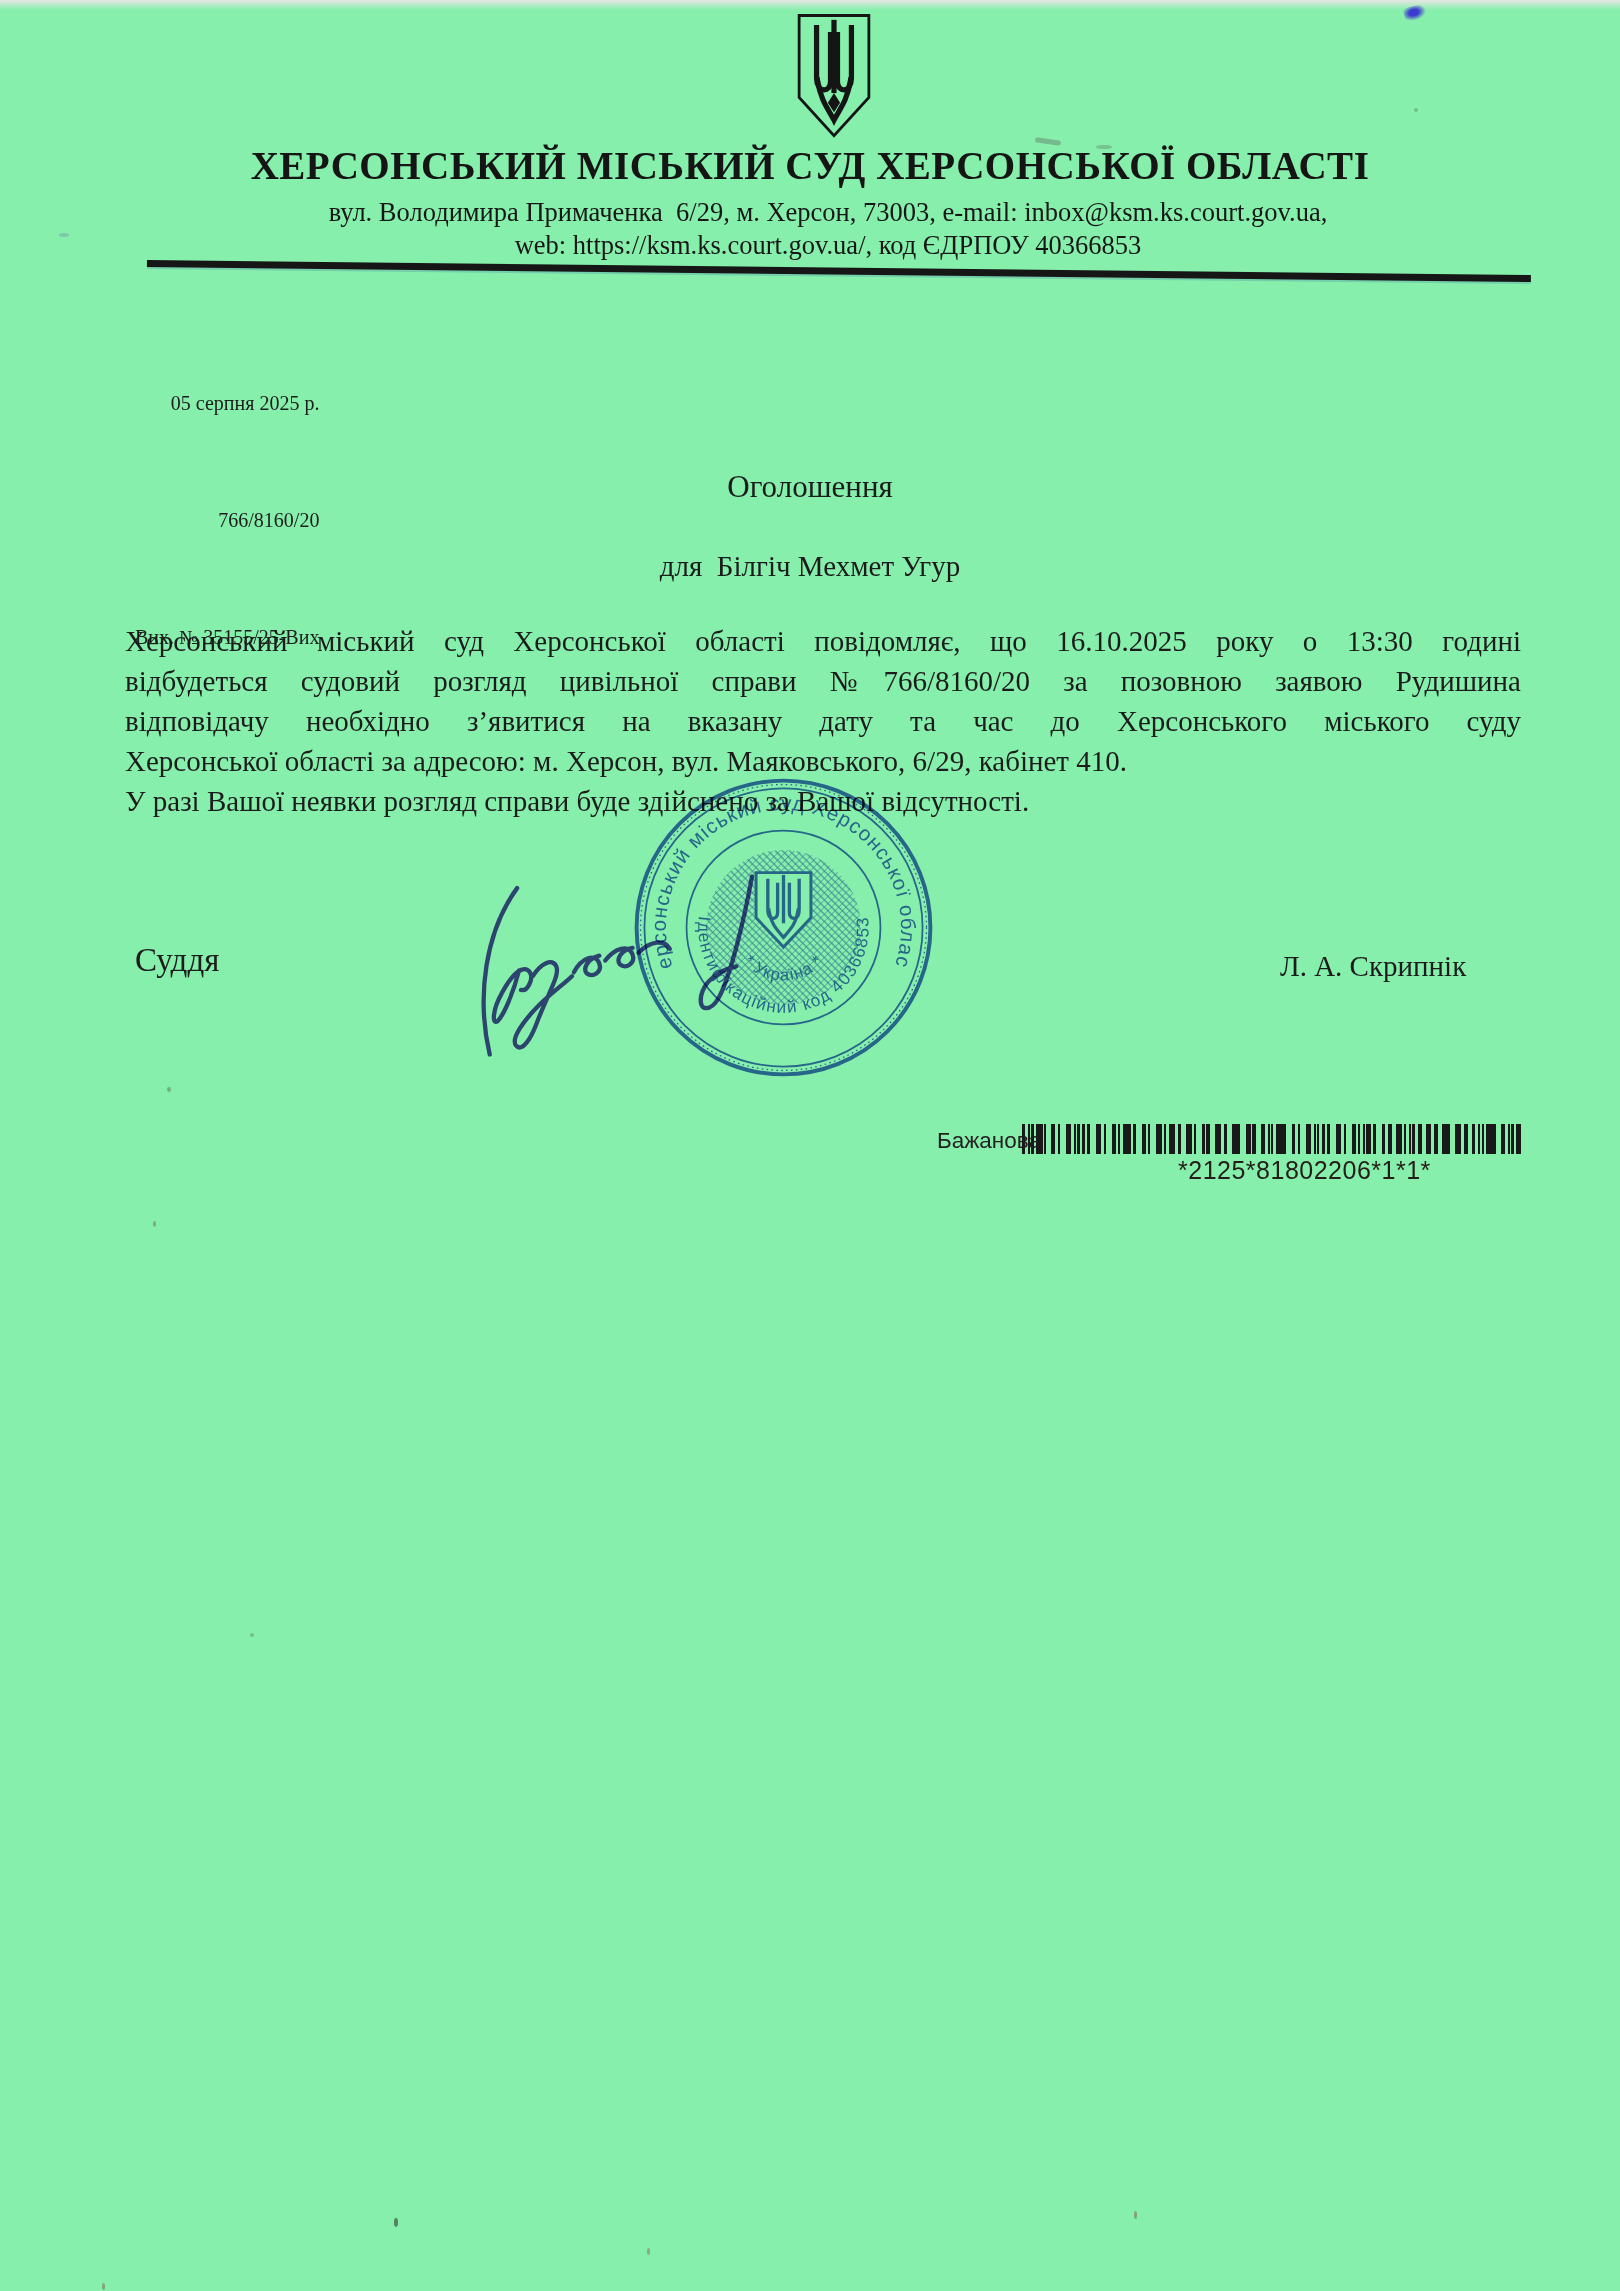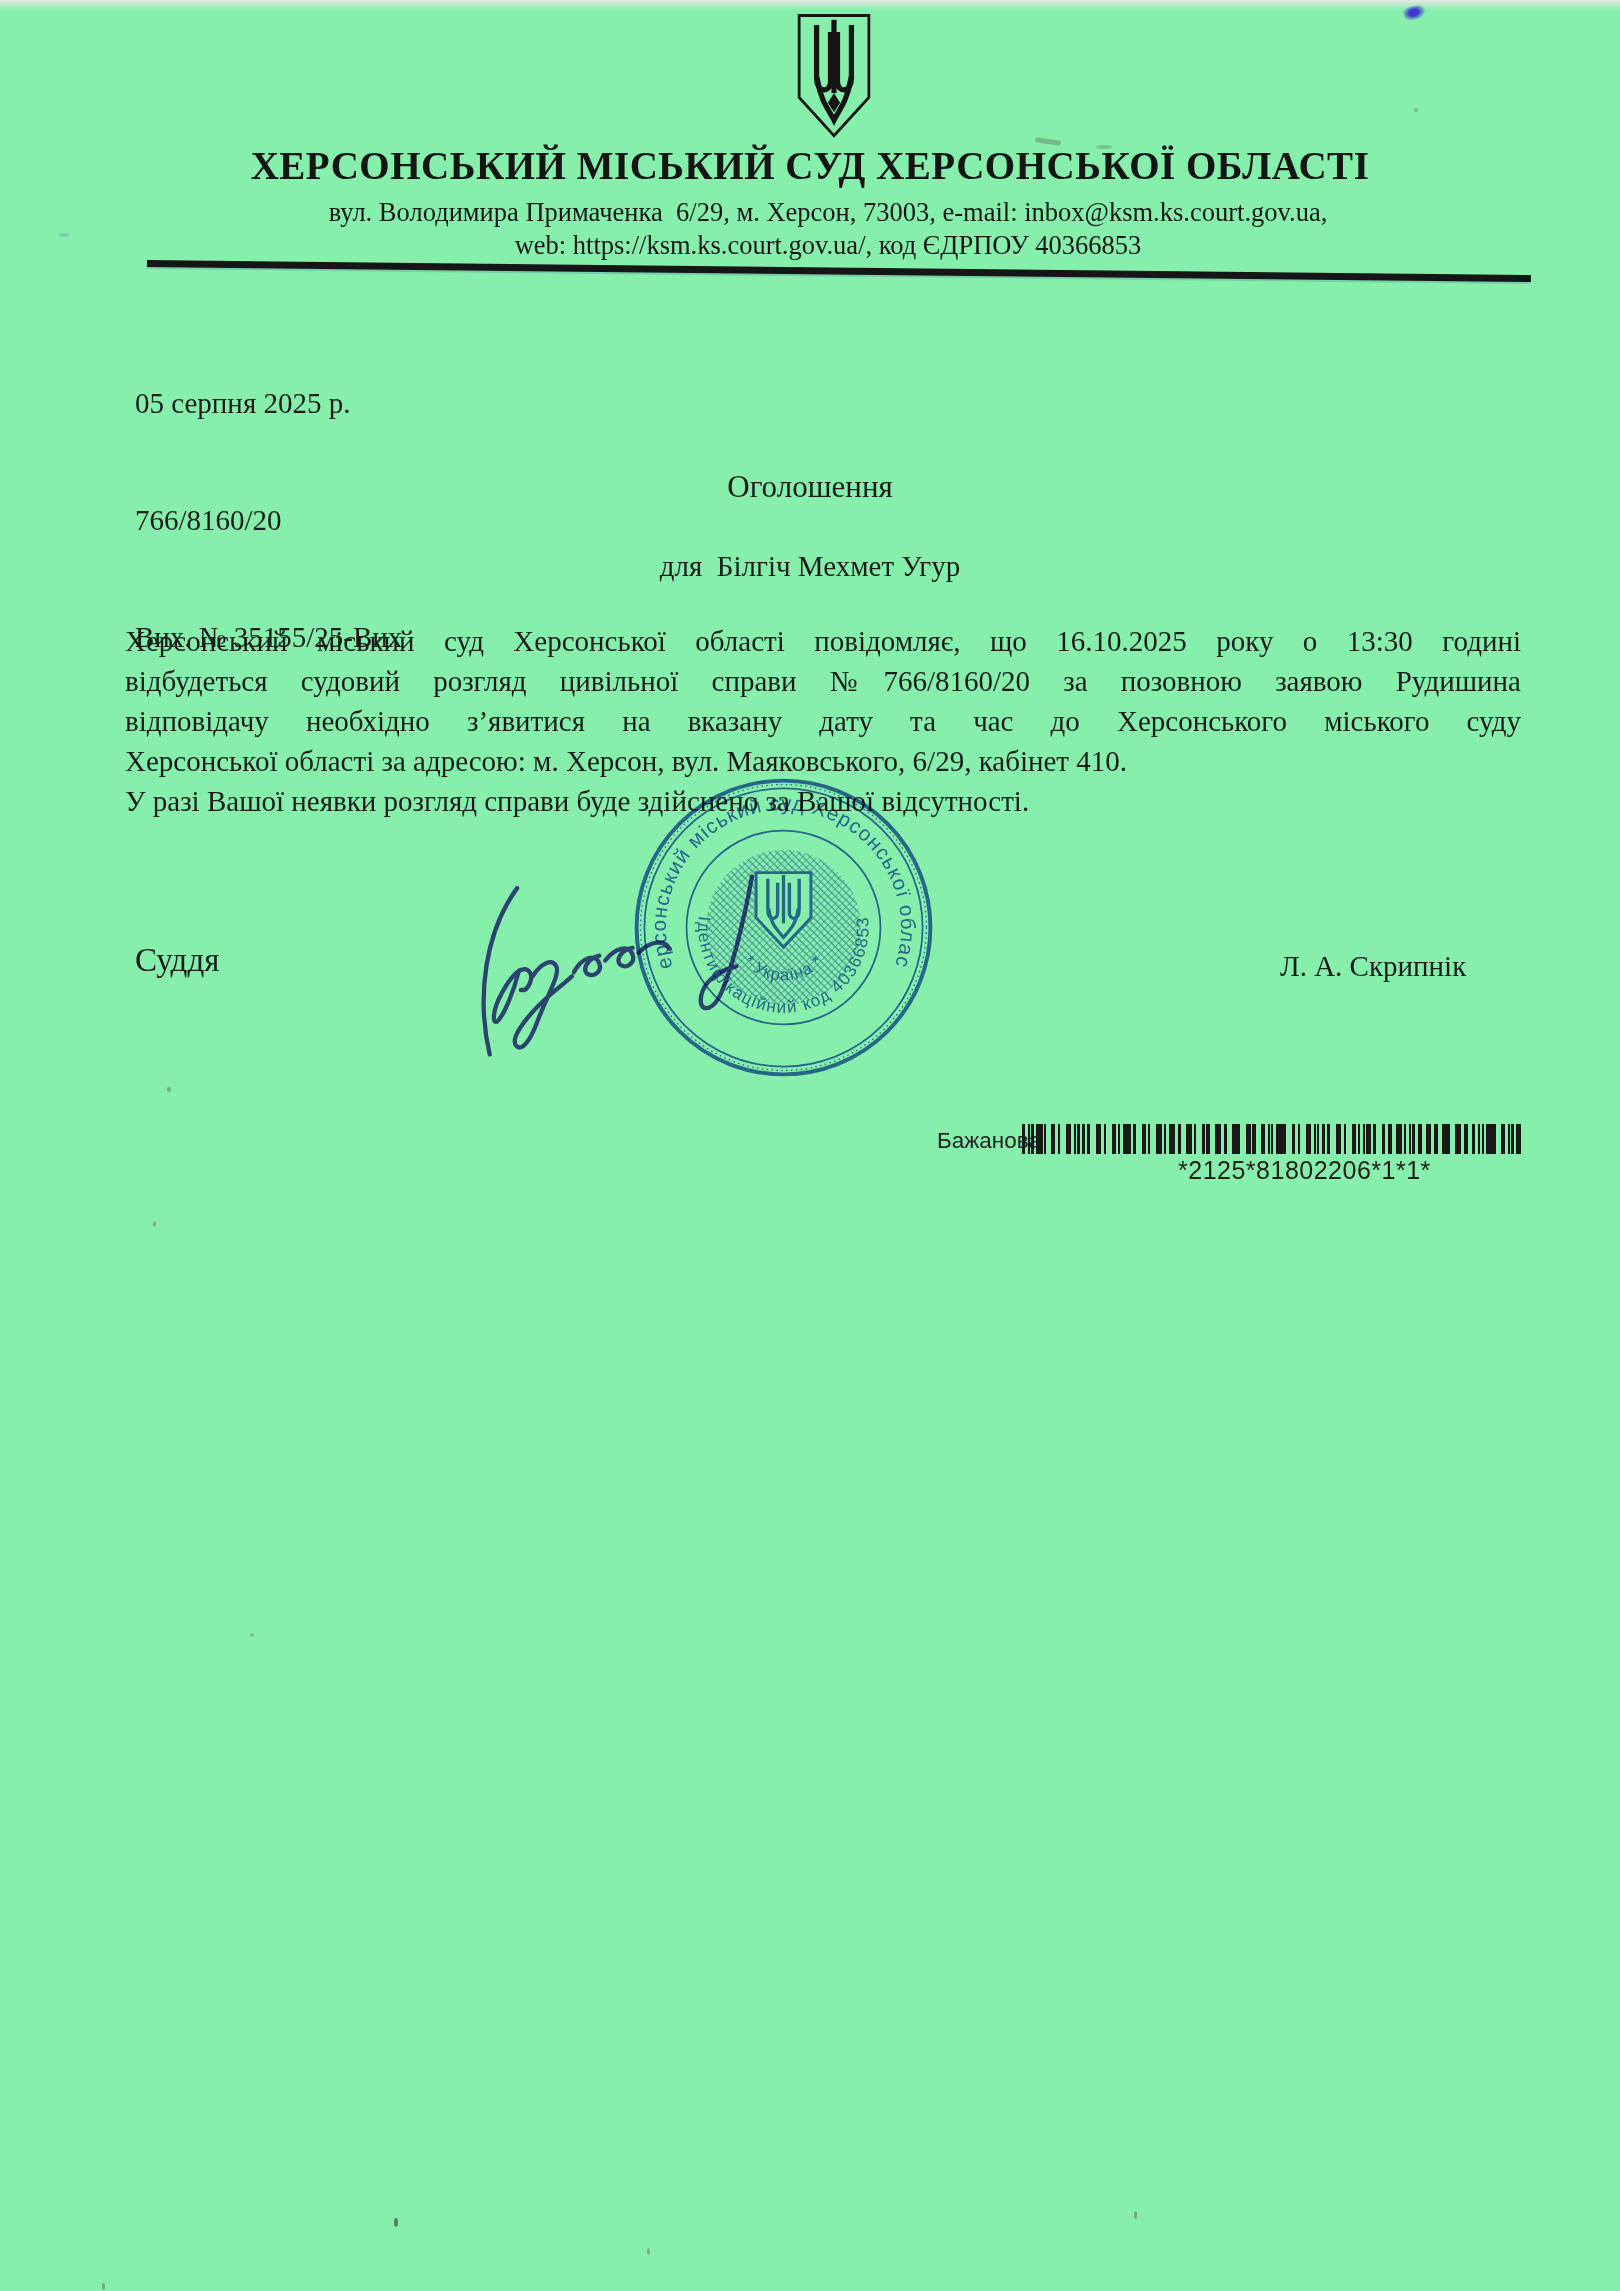--- a/index.html
+++ b/index.html
@@ -29,21 +29,21 @@
   .addr{font-size:26.5px;color:#171717;white-space:pre-wrap;padding-left:36px;}
   .addr1{top:197px;}
   .addr2{top:230px;font-family:Liberation Serif, serif;}
 
   .rule{
     left:147px;top:260px;width:1384px;height:6.9px;background:#161616;
     transform:rotate(.62deg);transform-origin:left top;
     box-shadow:0 2px 0 rgba(40,60,160,.18);
   }
 
-  .meta{left:135px;top:306px;font-size:29px;line-height:39px;white-space:pre-wrap;}
+  .meta{left:135px;top:306px;font-size:20px;line-height:39px;white-space:pre-wrap;text-align:right;}
 
   .doc-title{top:469px;font-size:31px;}
   .addressee{top:550px;font-size:29px;white-space:pre-wrap;}
 
   .body-text{left:125px;top:621px;width:1396px;font-size:29px;line-height:40px;}
   .body-text .ln{width:100%;}
   .body-text .just{text-align:justify;text-align-last:justify;}
 
   .sig-role{left:135px;top:942px;font-size:33px;}
   .sig-name{left:1280px;top:950px;font-size:29px;}

